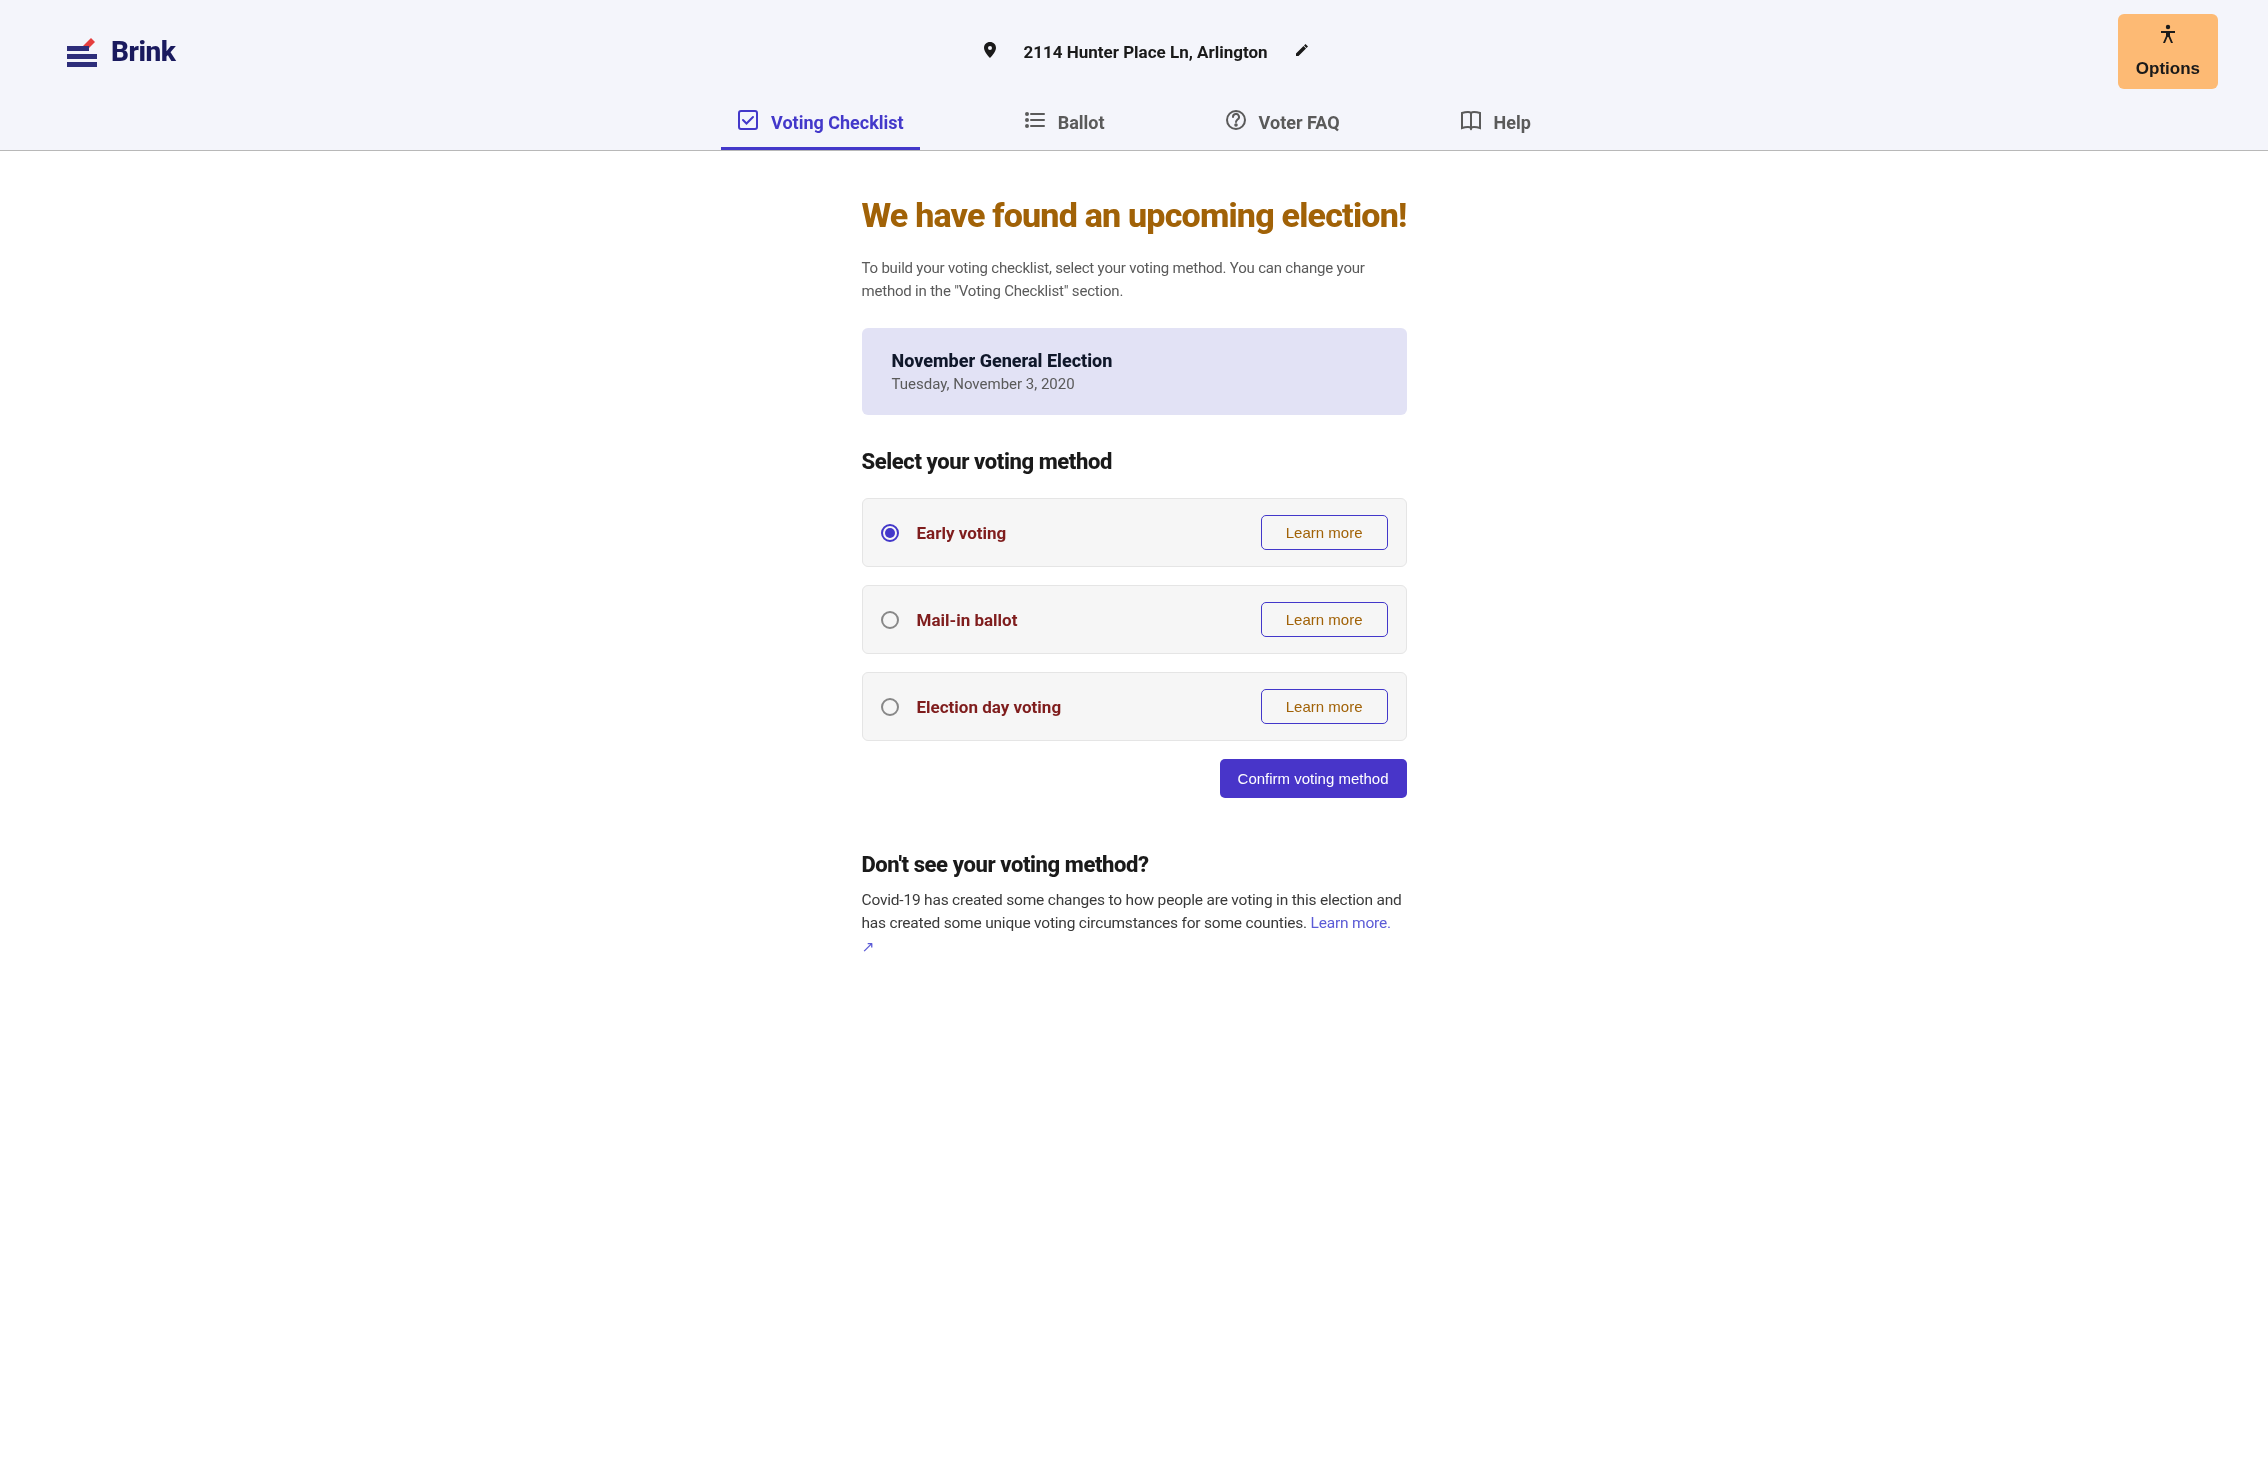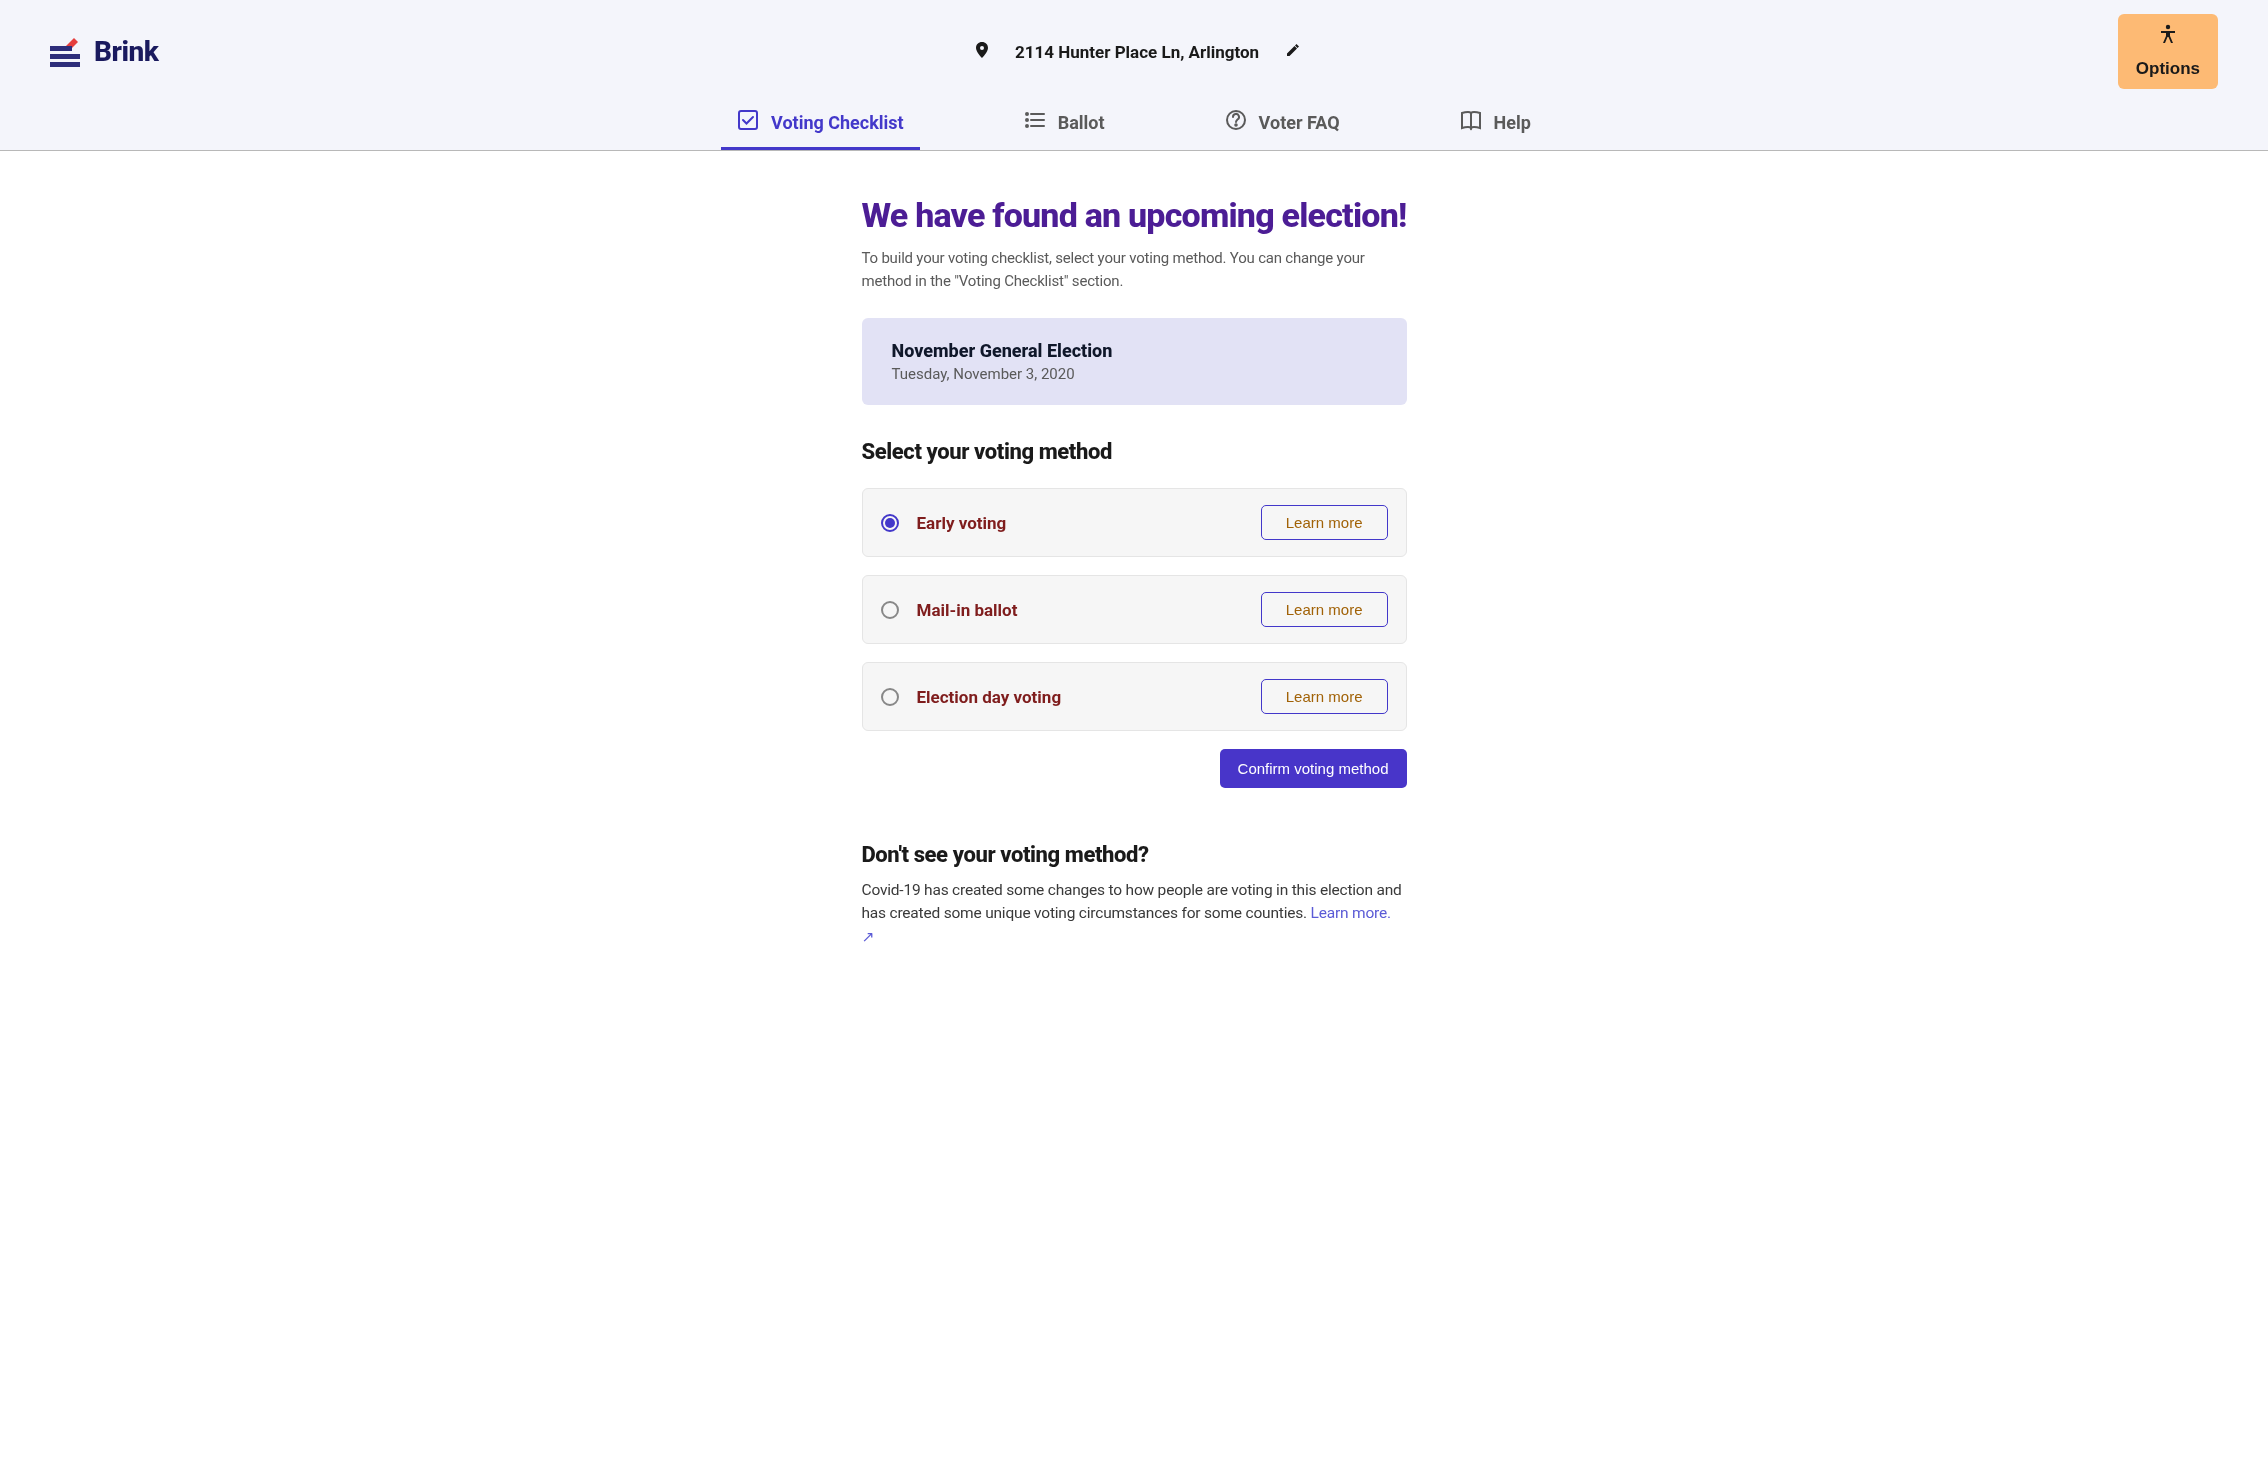--- a/index.html
+++ b/index.html
@@ -13,21 +13,21 @@
       color: #1a1a1a;
     }
     .header {
       background: #f4f5fb;
       border-bottom: 1px solid #b8b8b8;
     }
     .header-top {
       display: flex;
       align-items: center;
       justify-content: space-between;
-      padding: 14px 50px 0 50px;
+      padding: 14px 50px 0 67px;
     }
     .logo {
       display: flex;
       align-items: center;
       gap: 8px;
     }
     .logo-icon {
       width: 36px;
       height: 32px;
       position: relative;
@@ -89,23 +89,23 @@
       height: 22px;
     }
     .main {
       max-width: 545px;
       margin: 0 auto;
       padding: 44px 0 60px 0;
     }
     .page-title {
       font-size: 34px;
       font-weight: 800;
-      color: #4c1d95;
+      color: #a16207;
       letter-spacing: -0.8px;
-      margin-bottom: 12px;
+      margin-bottom: 22px;
     }
     .page-subtitle {
       font-size: 15px;
       color: #5a5a5a;
       line-height: 1.5;
       margin-bottom: 26px;
       letter-spacing: -0.2px;
     }
     .election-card {
       background: #e2e2f5;

